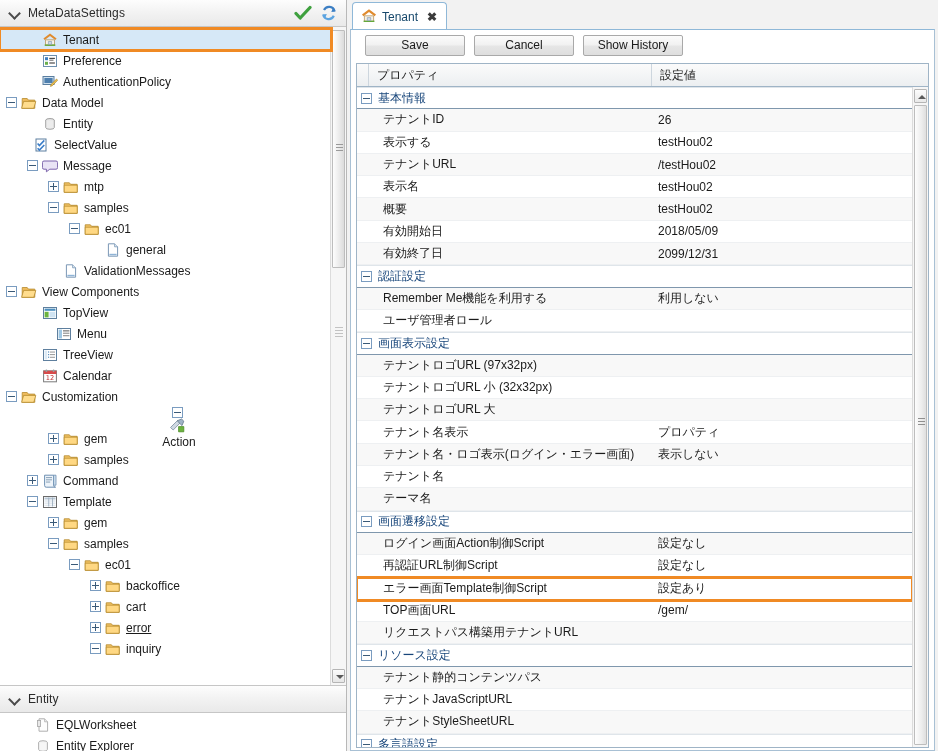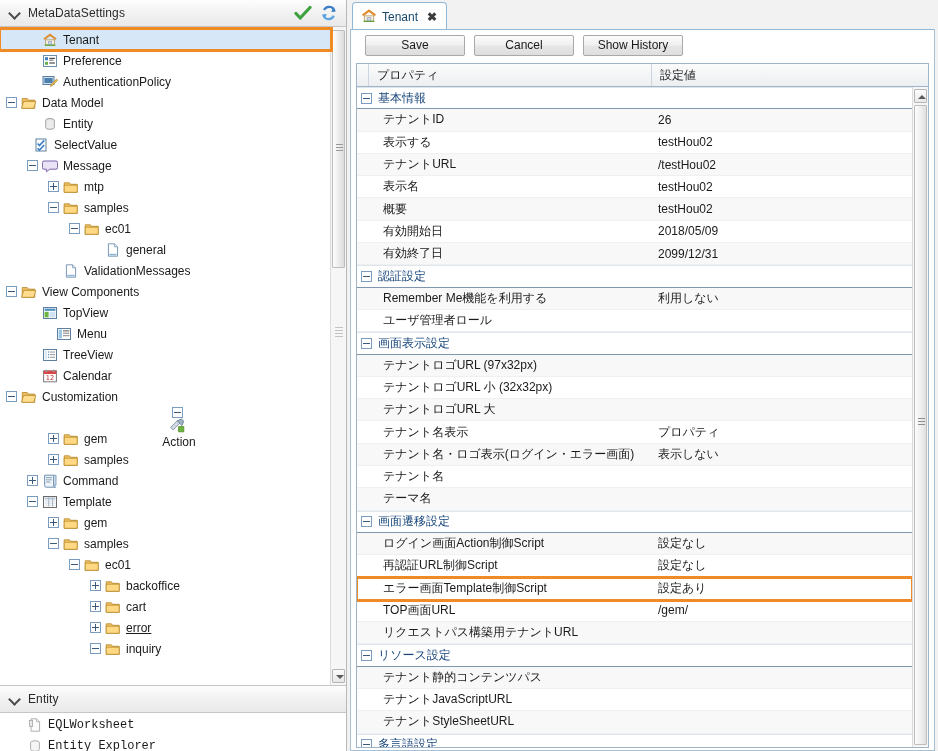--- a/index.html
+++ b/index.html
@@ -166,26 +166,25 @@
   #tree-upmark i { display:block; height:1px; background:#c3c3c3; margin-bottom:2px; }
 
   #tools-header {
     position: absolute;
     left: 0; top: 685px;
     width: 347px;
     border-top: 1px solid #c6c6c6;
   }
   #tools-list {
     position: absolute;
-    left: 0; top: 713px;
+    left: 8px; top: 713px;
     width: 347px; height: 38px;
     background: #ffffff;
     overflow: hidden;
     padding-top: 1px;
-    font-family: Liberation Mono, monospace;
   }
 
   
   #right-panel {
     position: absolute;
     left: 347px; top: 0;
     width: 591px; height: 751px;
     background: #f2f2f2;
   }
   #tabstrip {

